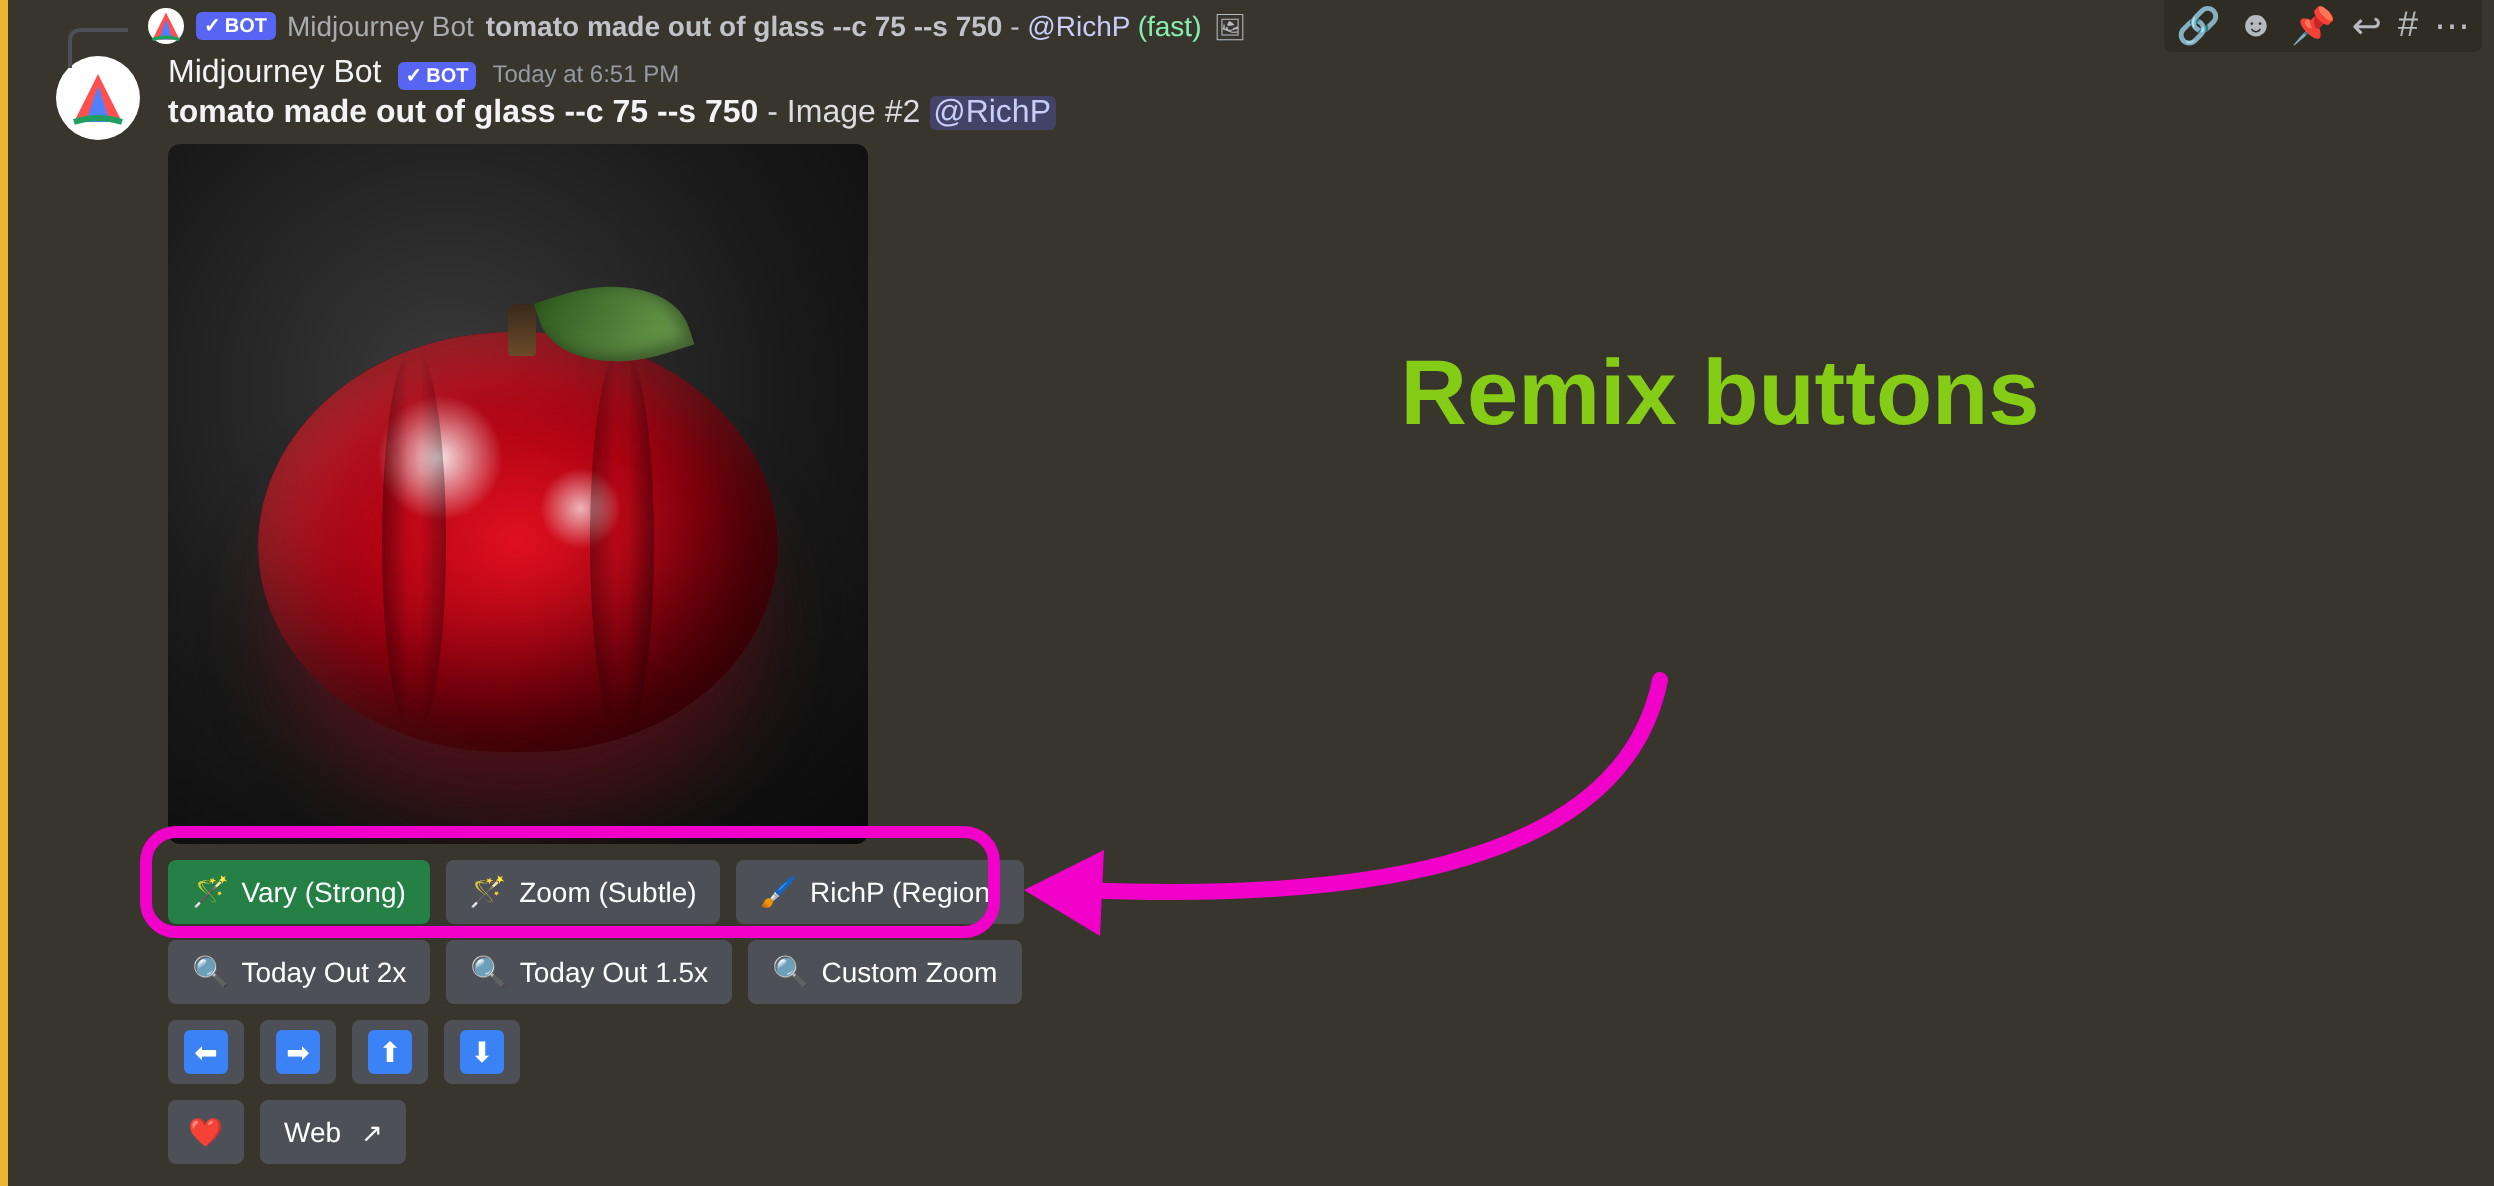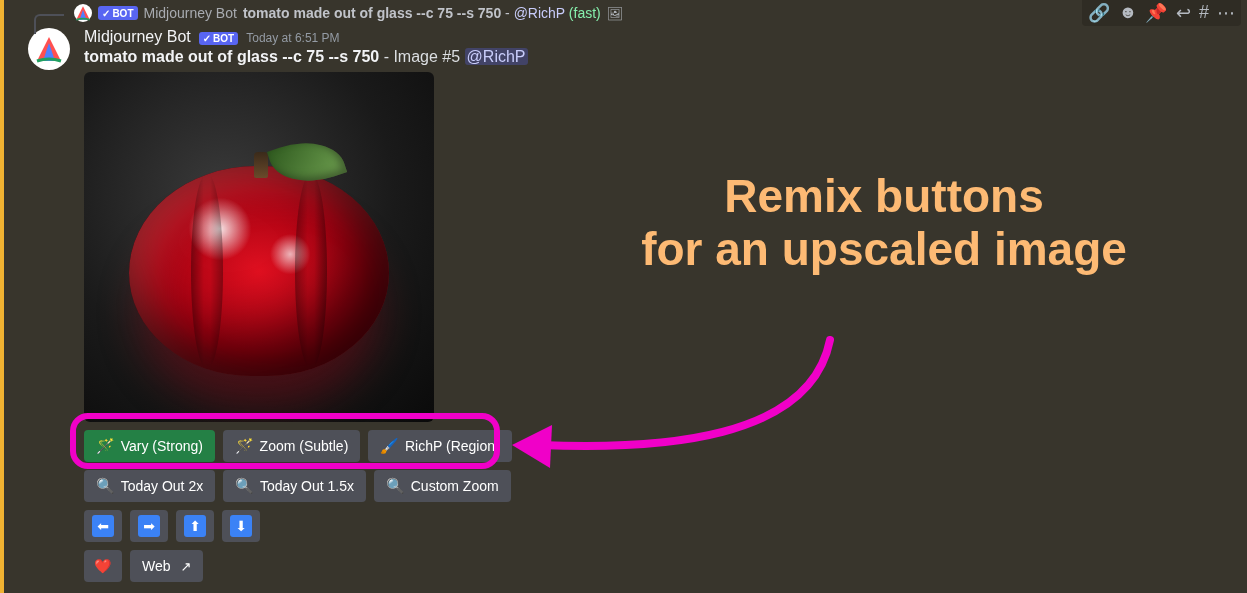--- a/index.html
+++ b/index.html
@@ -201,24 +201,24 @@
     top: 413px;
     width: 430px;
     height: 56px;
     border: 6px solid #f000c8;
     border-radius: 18px;
     pointer-events: none;
   }
 
   .annotation {
     position: absolute;
-    left: 584px;
+    left: 560px;
     top: 170px;
     width: 600px;
-    color: #fdba74;
+    color: #84cc16;
     font-weight: 800;
     font-size: 46px;
     line-height: 1.15;
     text-align: center;
     font-family: "Avenir Next", "Segoe UI", Arial, sans-serif;
     pointer-events: none;
   }
   .arrow-svg {
     position: absolute;
     left: 500px;
@@ -279,21 +279,21 @@
       </svg>
     </div>
     <div class="msg-body">
       <div class="header-line">
         <span class="username">Midjourney Bot</span>
         <span class="bot-badge">✓ <span>BOT</span></span>
         <span class="timestamp">Today at 6:51 PM</span>
       </div>
       <div class="prompt-line">
         <span class="prompt-strong">tomato made out of glass --c 75 --s 750</span>
-        <span>- Image #5</span>
+        <span>- Image #2</span>
         <span class="mention">@RichP</span>
       </div>
 
       <div class="generated-image">
         <div class="tomato">
           <div class="tomato-body"></div>
           <div class="stem"></div>
           <div class="leaf"></div>
         </div>
       </div>
@@ -362,21 +362,20 @@
 
 <div class="vary-highlight"></div>
 
 <svg class="arrow-svg" viewBox="0 0 360 160">
   <path d="M330 20 C 310 120, 160 130, 40 125" stroke="#f000c8" stroke-width="8" fill="none" stroke-linecap="round"></path>
   <polygon points="12,125 52,105 50,148" fill="#f000c8"></polygon>
 </svg>
 
 <div class="annotation">
   <div>Remix buttons</div>
-  <div>for an upscaled image</div>
 </div>
 
 <div class="toolbar">
   <span>🔗</span>
   <span>☻</span>
   <span>📌</span>
   <span>↩</span>
   <span>#</span>
   <span>⋯</span>
 </div>

